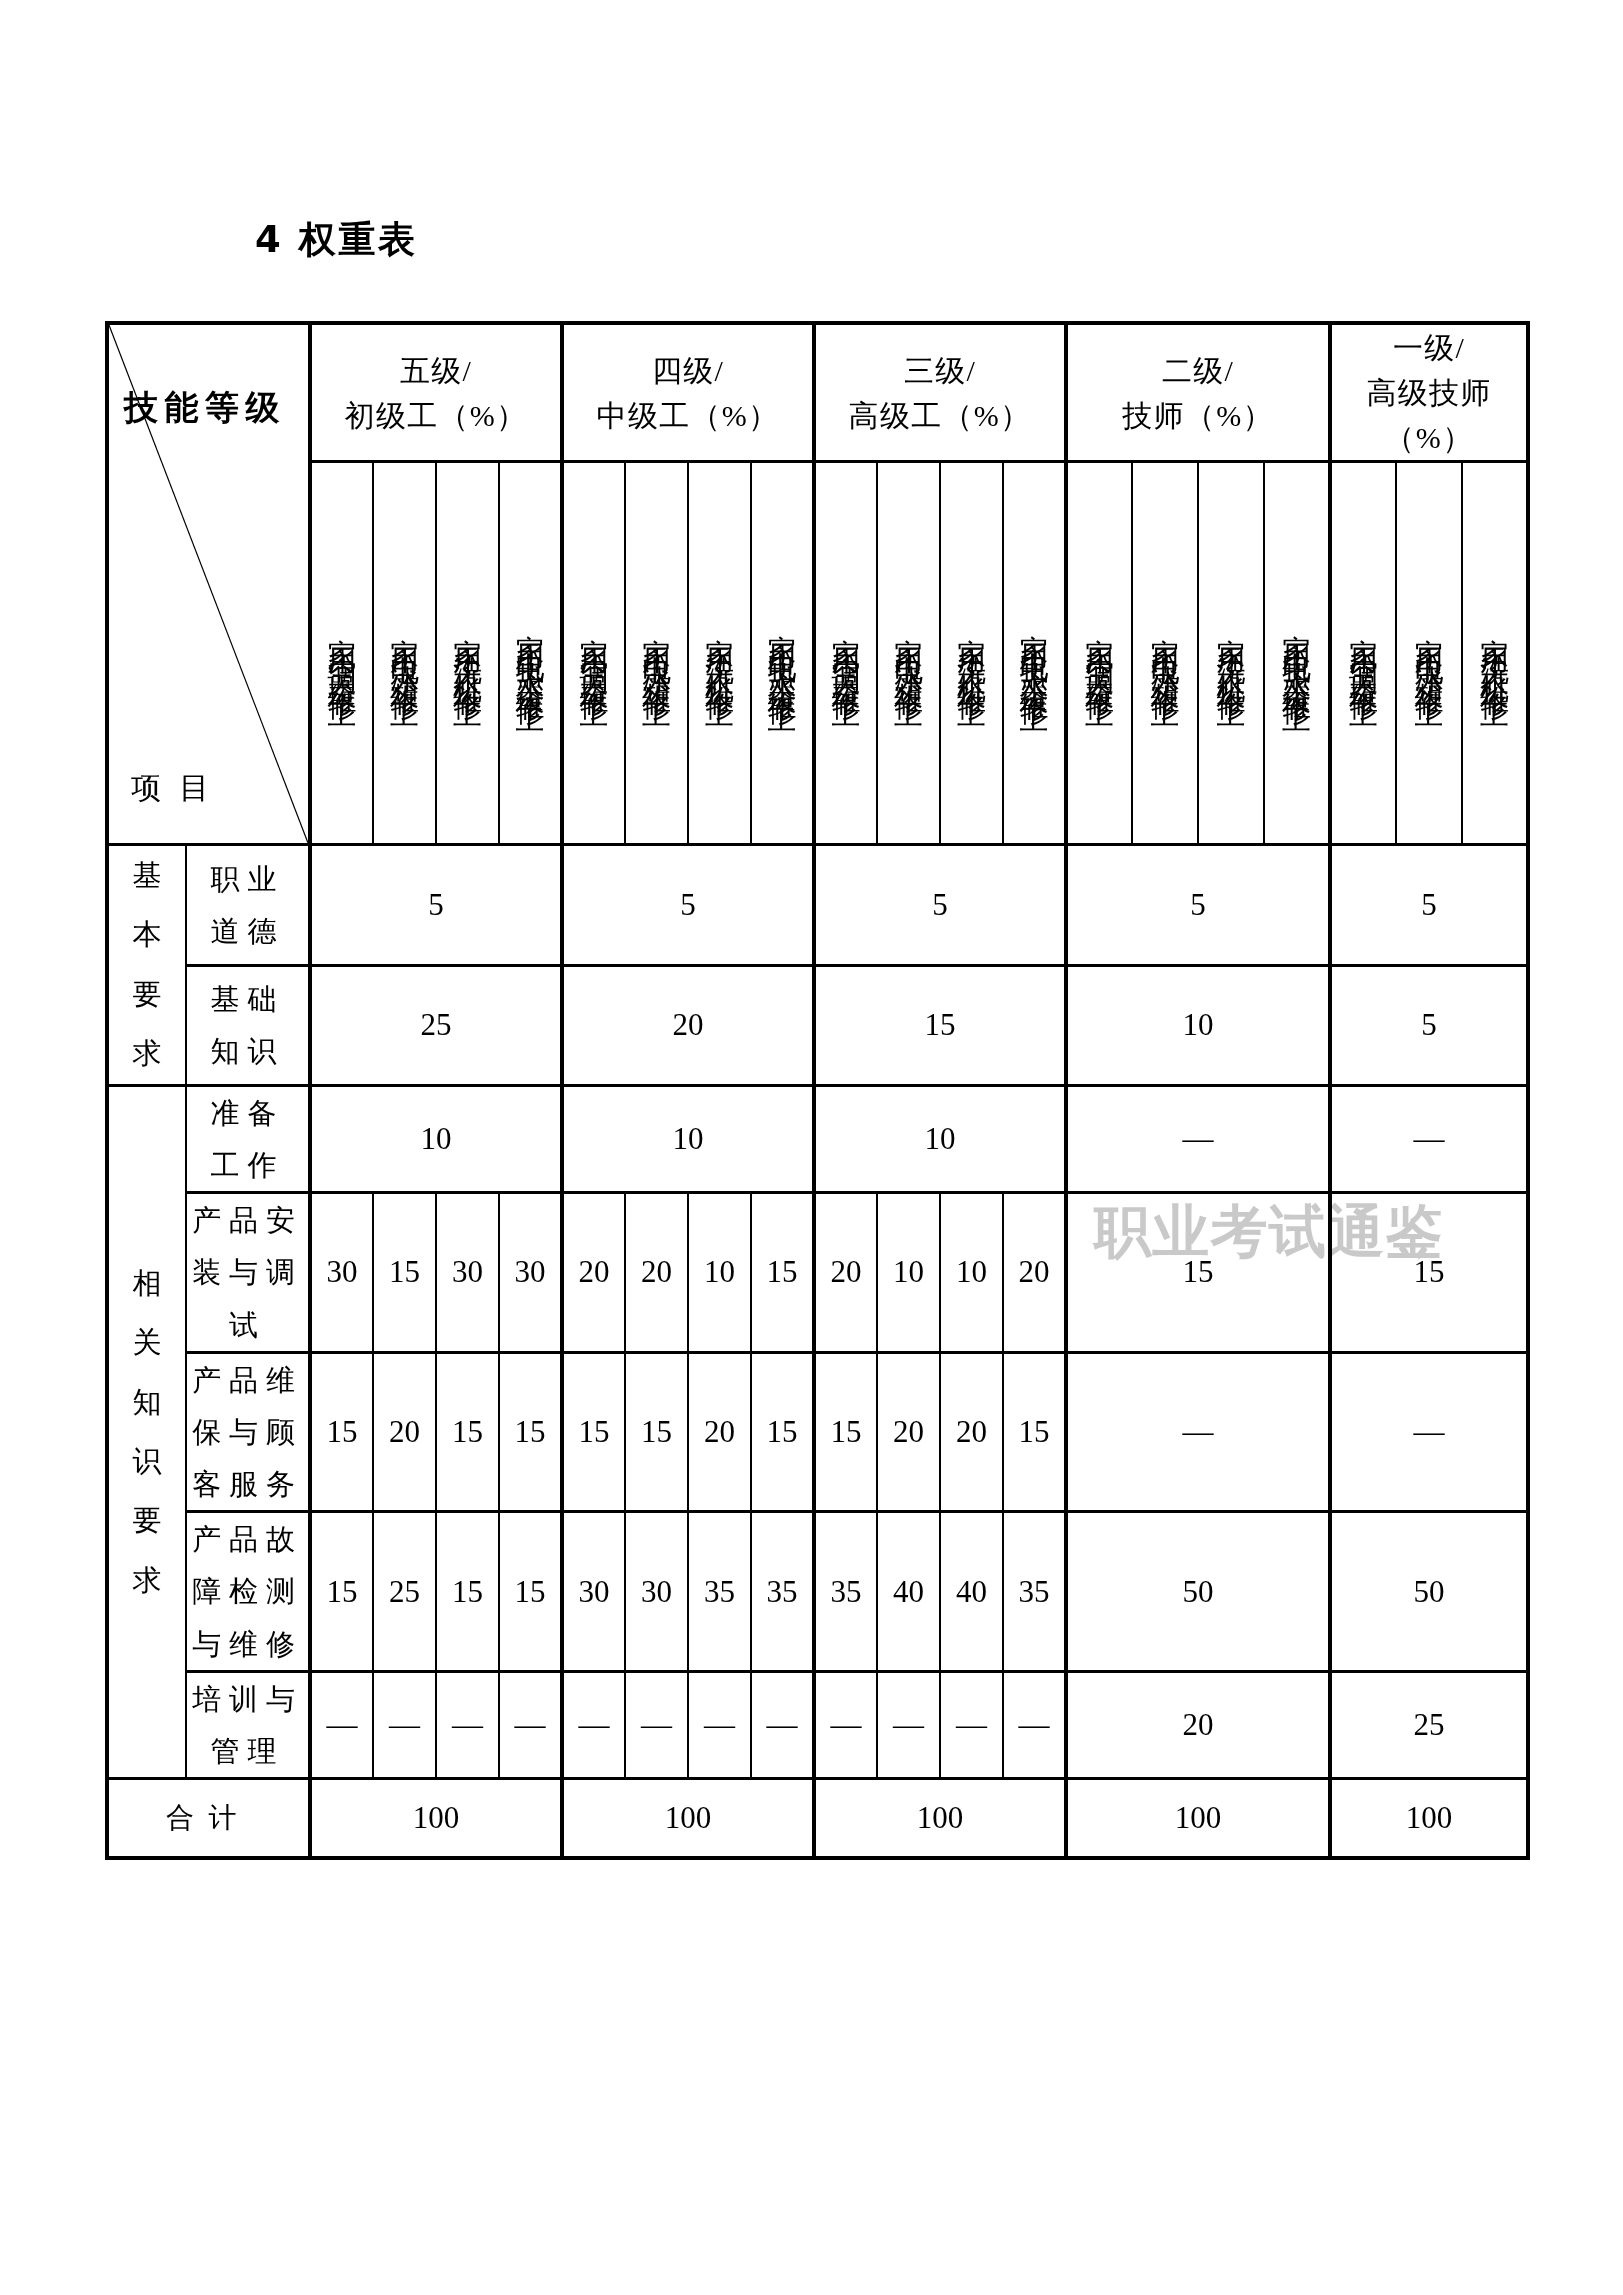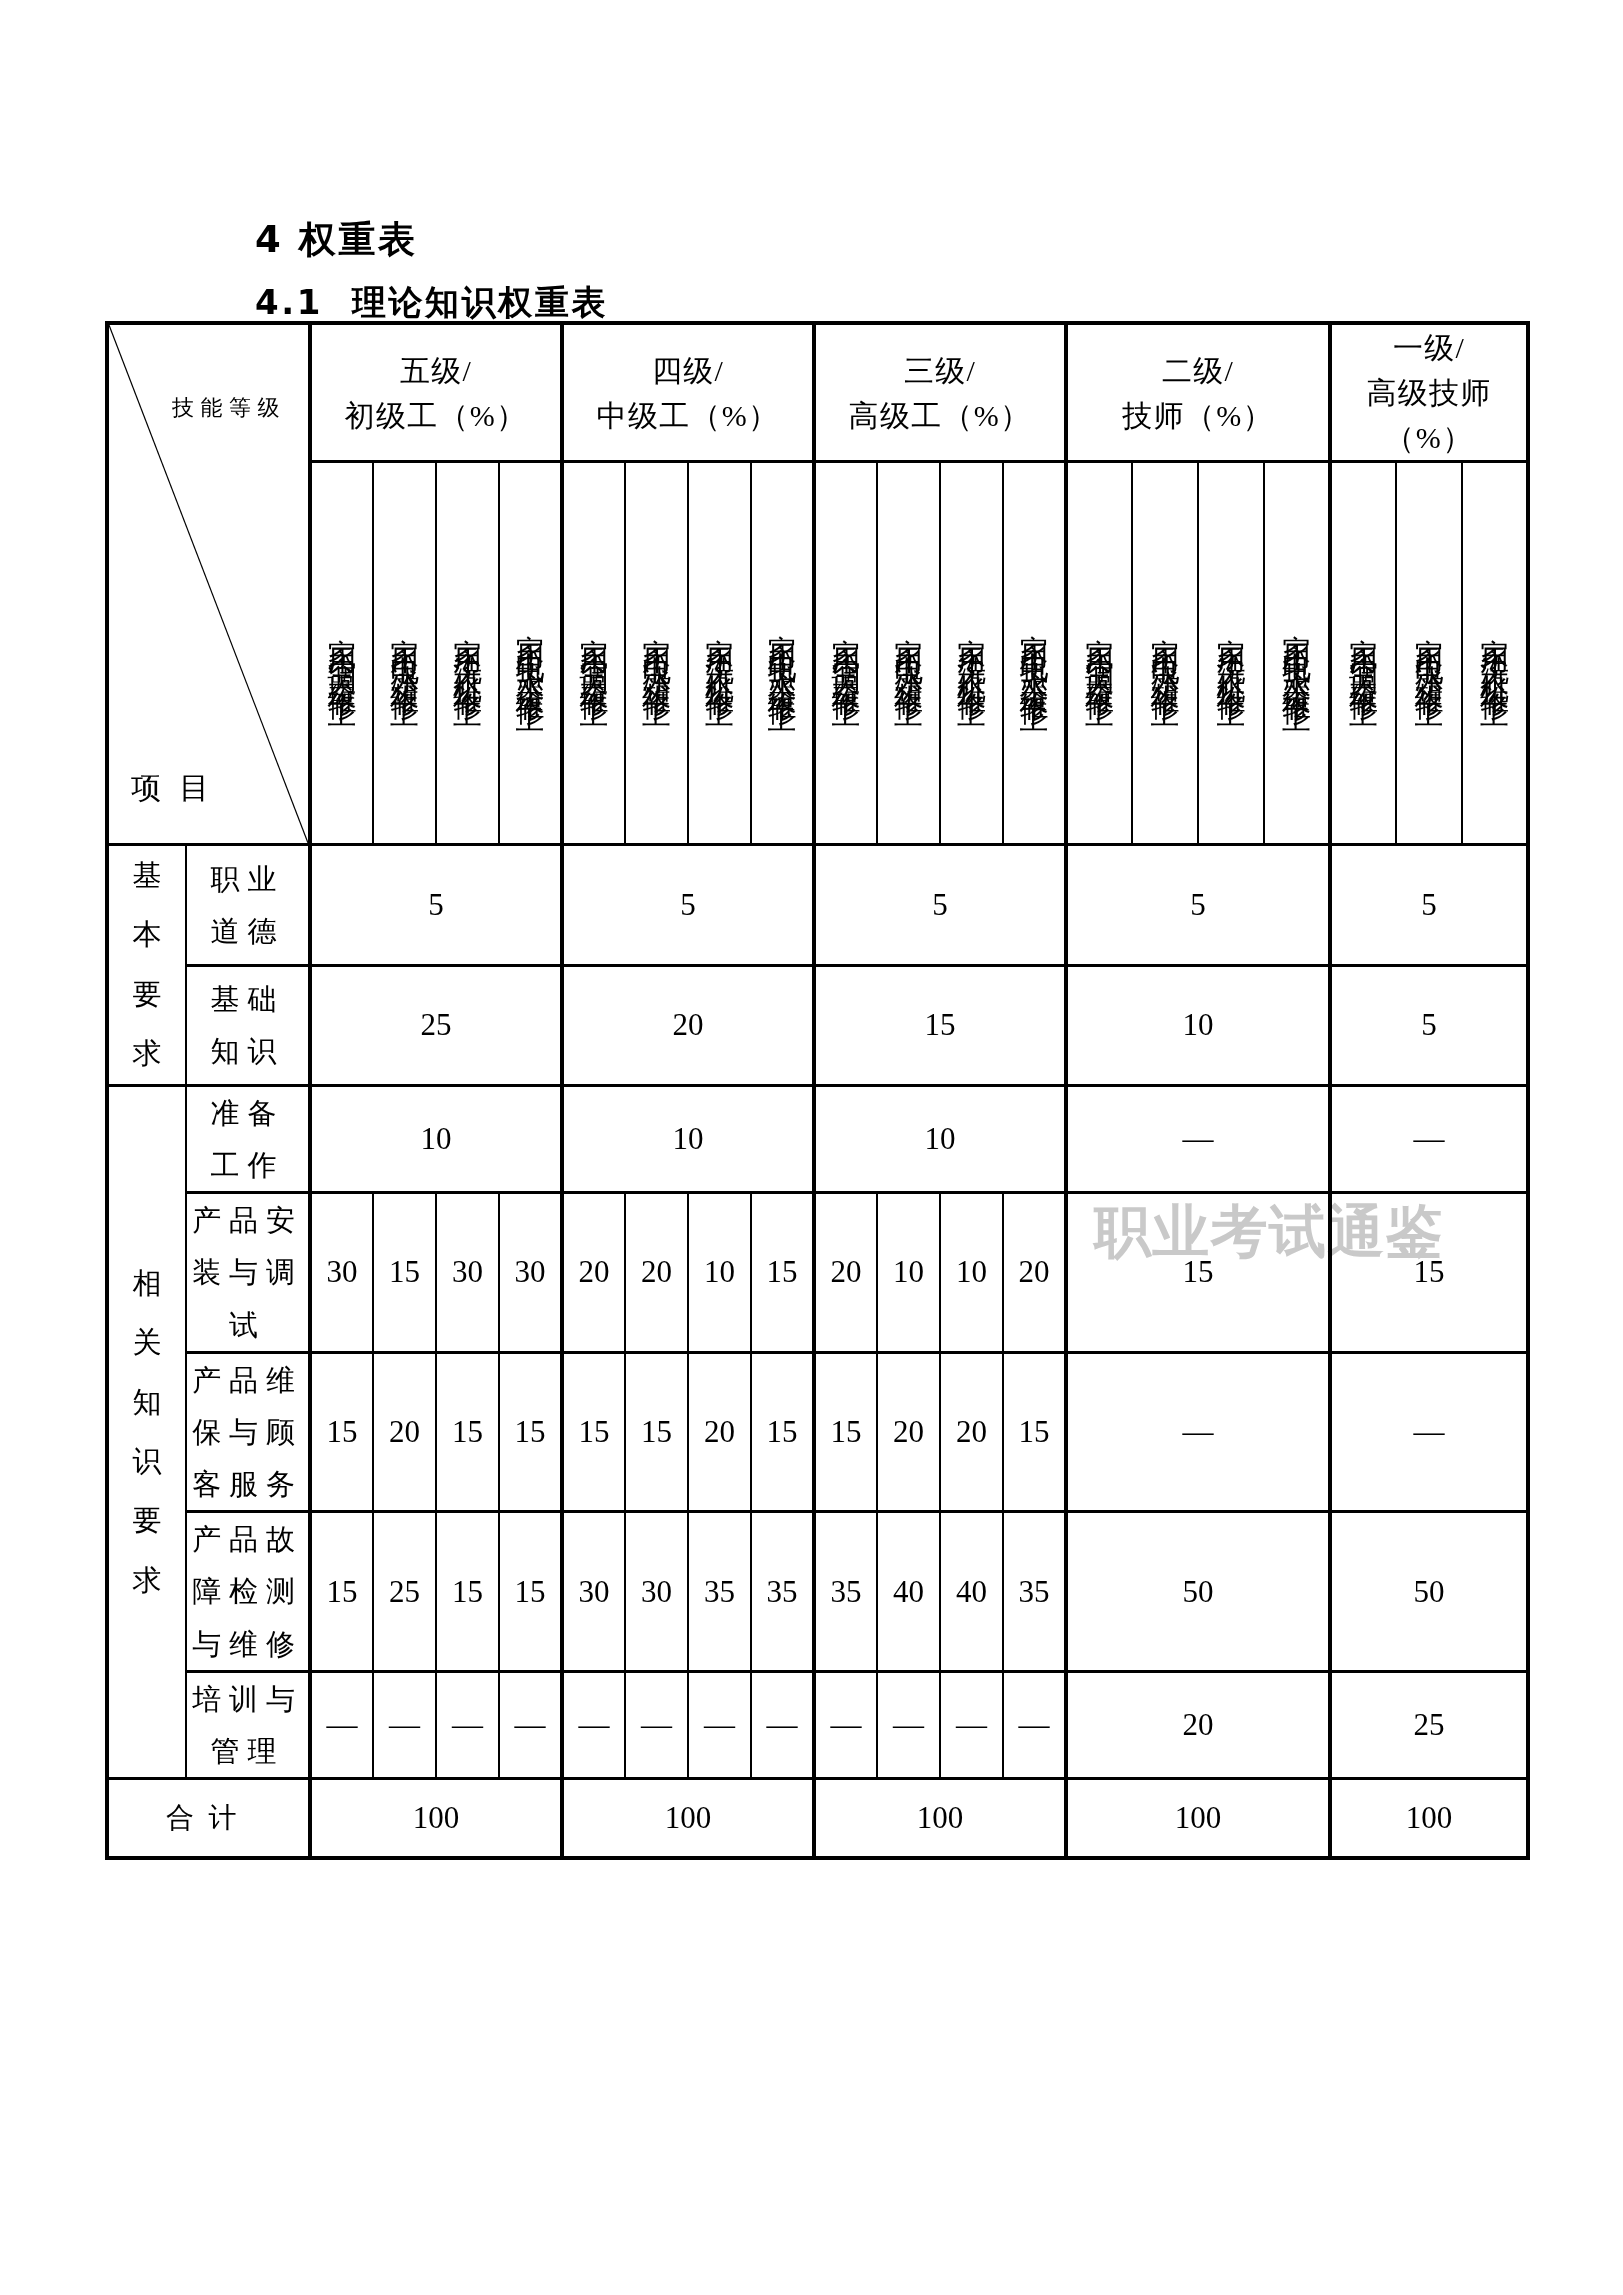--- a/index.html
+++ b/index.html
@@ -46,30 +46,29 @@
     display:inline-block; writing-mode:vertical-rl; text-orientation:upright;
     font-size:29px; letter-spacing:9.2px; line-height:1;
   }
   .sec { font-size:29px; line-height:2.05; white-space:pre-line; }
   .rlabel { font-size:29px; letter-spacing:7.9px; line-height:1.8; white-space:pre-line; }
   .num { font-size:31px; }
   .lift { vertical-align:top; padding-top:6.5px; }
   .total-label { font-size:28px; letter-spacing:14.4px; }
   .corner { position:relative; padding:0; }
   .corner svg { position:absolute; left:0; top:0; width:100%; height:100%; }
-  .c-tr { position:absolute; right:22px; top:68px;  font-size:22px; letter-spacing:6.5px; white-space:nowrap; }
+  .c-tr { position:absolute; right:22px; top:60px;  font-size:34px; letter-spacing:6.5px; white-space:nowrap;font-weight:bold; }
   .c-bl { position:absolute; left:22px;  bottom:34px; font-size:30px; letter-spacing:18.3px; white-space:nowrap; }
 </style>
 </head>
 <body>
 
 <div class="page">
 
   <div class="heading1">4 权重表</div>
-  <div class="heading2">4.1  理论知识权重表</div>
 
   <div class="watermark">职业考试通鉴</div>
 
   <table class="wt">
     <colgroup>
       <col style="width:79px">
         <col style="width:124px">
       <col style="width:63px">
         <col style="width:63px">
         <col style="width:63px">

